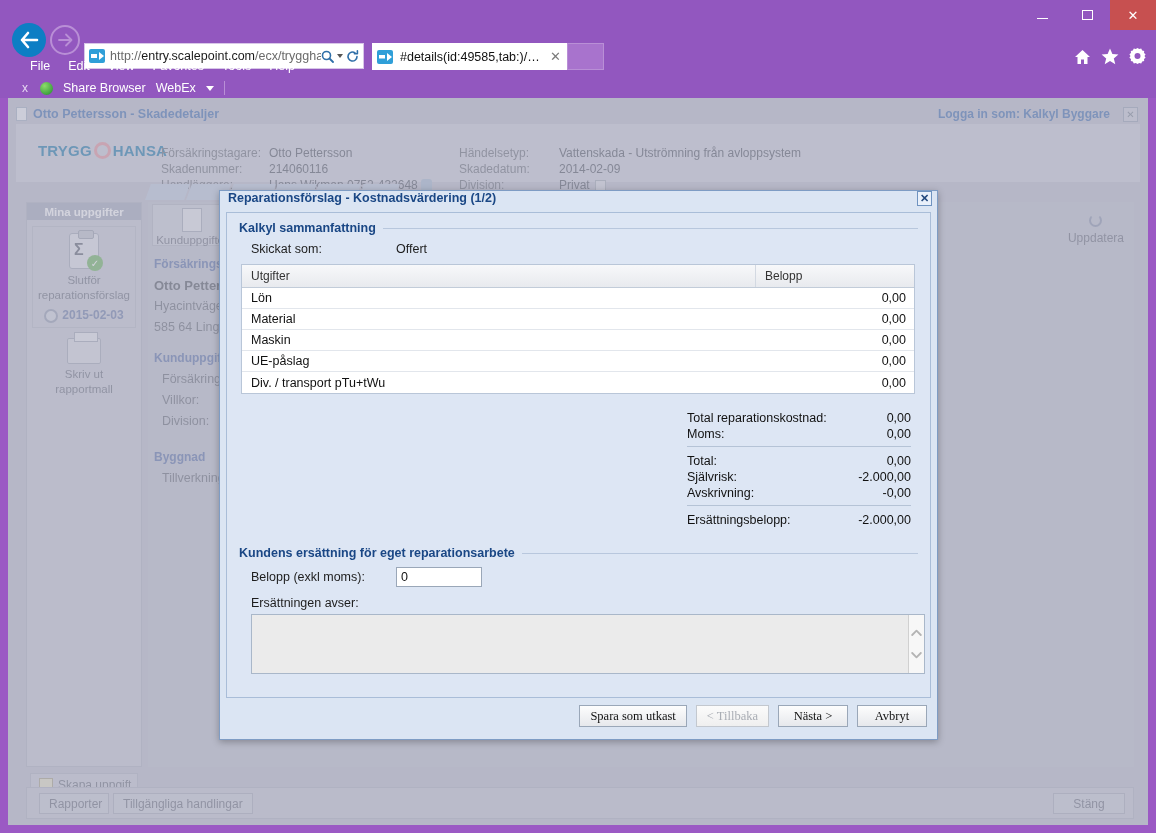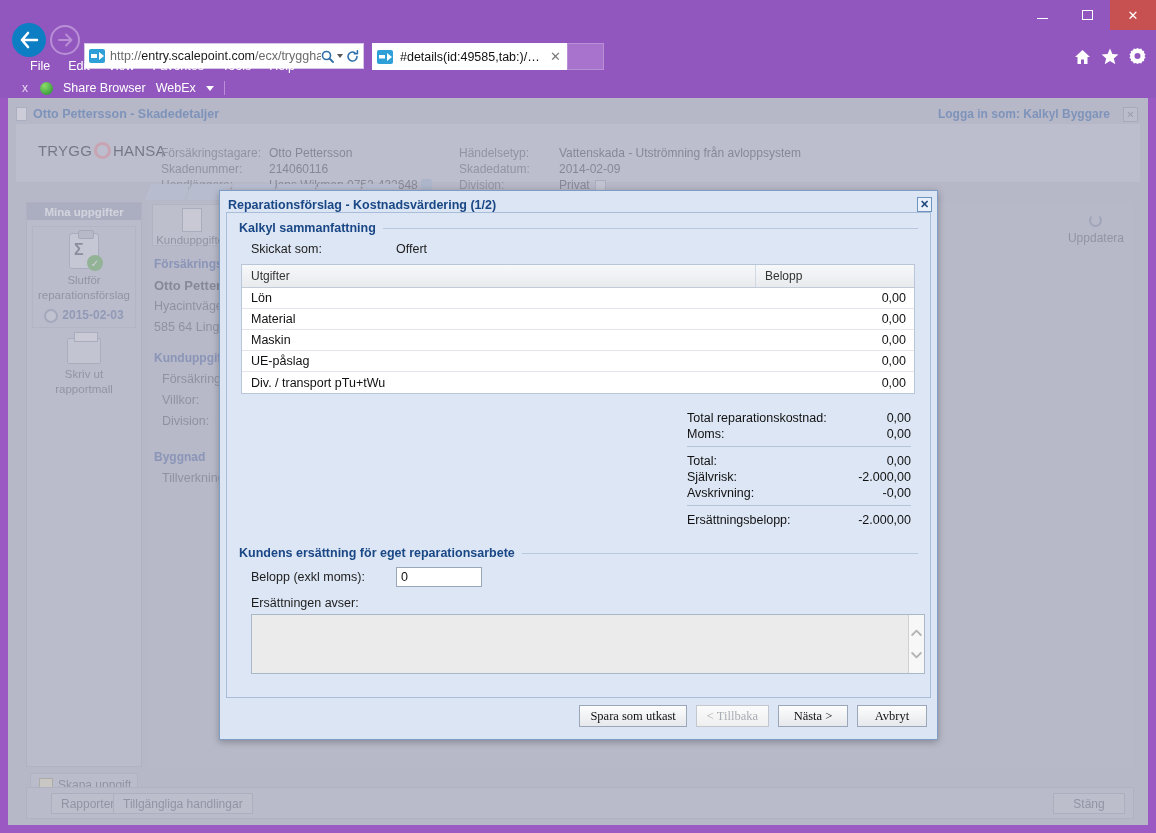--- a/index.html
+++ b/index.html
@@ -105,21 +105,21 @@
   .app-titlebar .login { position: absolute; right: 30px; color: #2c5fa8; font-weight: bold; font-size: 12px; }
   .app-titlebar .xbox { position: absolute; right: 2px; width: 15px; height: 15px;
     border: 1px solid #8d99ad; color: #5a6madd; display:flex;align-items:center;justify-content:center;
     font-size:10px; color:#6b7686; background:#c6c8d4;}
 
   .claim-header {
     position: absolute; left: 8px; top: 26px; width: 1124px; height: 58px;
     background: #c8c9d6;
   }
   .logo-wrap { position: absolute; left: 22px; top: 18px; display: flex; align-items: center; gap: 2px; }
-  .logo-txt { font-weight: normal; font-size: 15px; color: #0f172a; letter-spacing: .2px; }
+  .logo-txt { font-weight: bold; font-size: 15px; color: #0369a1; letter-spacing: .2px; }
   .logo-ring { width: 17px; height: 17px; border-radius: 50%; border: 3px solid #e48a93; }
 
   .fieldcol { position: absolute; font-size: 12px; margin-top: 13px; }
   .fieldcol .lbl { color: #5a5f6b; }
   .fieldcol .val { color: #3d4350; }
   .frow { display: flex; height: 16px; align-items: center; }
   .mini-person { width: 11px; height: 12px; margin-left: 3px; background: #9fb4cc; border-radius: 3px 3px 1px 1px; display:inline-block;}
   .mini-box { width: 11px; height: 11px; background: #d4d6de; border: 1px solid #9aa1ae; display:inline-block; margin-left:5px;}
 
   .tabrow { position: absolute; left: 140px; top: 86px; display: flex; gap: 2px; }
@@ -187,21 +187,21 @@
   .fcaret { width:0;height:0;border-left:4px solid transparent;border-right:4px solid transparent;border-top:5px solid #6d7382;}
   .foot-btn.right { right: 8px; width: 72px; justify-content: center; }
 
   
   .modal {
     position: absolute; left: 219px; top: 190px; width: 719px; height: 550px;
     background: #dbe5f3; border: 1px solid #7e9cc4;
     box-shadow: 0 2px 7px rgba(0,0,0,.28);
   }
   .modal-title {
-    height: 21px; background: #dbe5f3; display: flex; align-items: flex-end;
+    height: 21px; background: #dbe5f3; display: flex; align-items: flex-start;
     padding: 0 5px 0 8px; color: #1a4785; font-weight: bold; font-size: 12.5px;
   }
   .modal-title .sp { flex: 1; }
   .modal-close {
     width: 15px; height: 15px; border: 1px solid #6f93c0; background: #e9f0fa;
     color: #23497e; font-size: 11px; display: flex; align-items: center; justify-content: center;
     line-height: 1;
   }
   .modal-body {
     position: absolute; left: 6px; right: 6px; top: 21px; bottom: 41px;
@@ -470,21 +470,21 @@
         <div style="padding-left:8px">Division:</div>
       </div>
 
       <div class="infoblock" style="left:6px; top:245px;">
         <div class="sectitle">Byggnad</div>
         <div style="padding-left:8px">Tillverknings</div>
       </div>
     </div>
 
     <div class="footer-bar">
-      <div class="foot-btn" style="left:24px; width:70px;gap:37px;">
+      <div class="foot-btn" style="left:12px; width:70px;gap:37px;">
         <span>Rapporter</span>
         <span class="fcaret"></span>
       </div>
       <div class="foot-btn" style="left:86px;">
         <span>Tillgängliga handlingar</span>
       </div>
       <div class="foot-btn right">
         <span>Stäng</span>
       </div>
     </div>

